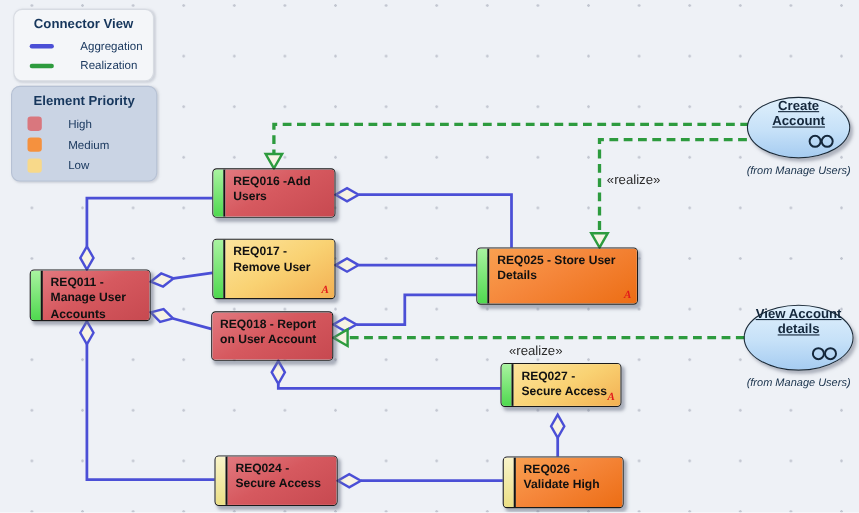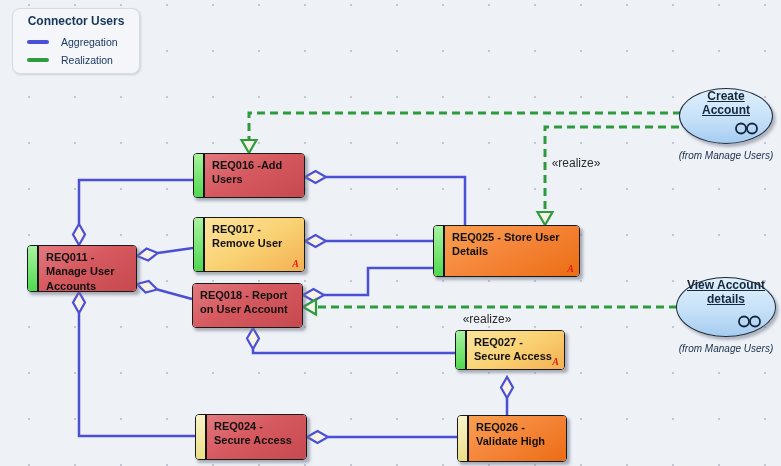--- a/index.html
+++ b/index.html
@@ -50,21 +50,21 @@
   .usecase .glasses{position:absolute;right:12px;bottom:8px;}
   .uc-caption{
     position:absolute;width:160px;transform:translateX(-50%);
     text-align:center;font-style:italic;font-size:10px;color:#17304a;
   }
   
   .legend{position:absolute;box-sizing:border-box;border-radius:8px;padding:5px 0 4px;}
   .legend-connector{background:#f4f6f9;border:1px solid #d7dbe2;box-shadow:1px 1px 2px rgba(150,155,170,.35);}
   .legend-priority{background:#cad4e4;border:1px solid #b6c1d4;box-shadow:1px 1px 2px rgba(150,155,170,.35);}
   .legend-title{text-align:center;font-weight:bold;font-size:12px;color:#16365c;margin-bottom:5px;}
-  .legend-row{display:flex;align-items:center;gap:12px;padding:3px 0 3px 14px;}
+  .legend-row{display:flex;align-items:center;gap:24px;padding:3px 0 3px 14px;}
   .legend-row .line-swatch{width:22px;height:4px;border-radius:2px;flex:0 0 auto;}
   .legend-row .box-swatch{width:13px;height:13px;border-radius:3px;flex:0 0 auto;}
   .legend-row .lbl{font-size:10.5px;color:#1c3a60;}
 </style>
 </head>
 <body>
 
 <div id="canvas">
   <svg id="edge-layer" xmlns="http://www.w3.org/2000/svg">
       <polyline points="79,224 79,180 193,180" fill="none" stroke="#4b4fd6" stroke-width="2.5"></polyline>
@@ -89,33 +89,50 @@
       <polygon points="307,437 317.5,443 328,437 317.5,431" fill="#f7f3e4" stroke="#4b4fd6" stroke-width="2.2"></polygon>
       <polyline points="681,113 249,113 249,140" fill="none" stroke="#2d9b3e" stroke-width="3" stroke-dasharray="8 5"></polyline>
       <polygon points="249,153 241.5,140 256.5,140" fill="#f7f3e4" stroke="#2d9b3e" stroke-width="2.2"></polygon>
       <polyline points="679,127 545,127 545,212" fill="none" stroke="#2d9b3e" stroke-width="3" stroke-dasharray="8 5"></polyline>
       <polygon points="545,225 537.5,212 552.5,212" fill="#f7f3e4" stroke="#2d9b3e" stroke-width="2.2"></polygon>
       <polyline points="677,307 316,307" fill="none" stroke="#2d9b3e" stroke-width="3" stroke-dasharray="8 5"></polyline>
       <polygon points="303,307 316,299.5 316,314.5" fill="#f7f3e4" stroke="#2d9b3e" stroke-width="2.2"></polygon>
     </svg>
 
   <div class="legend legend-connector" style="left:12px;top:8px;width:128px;">
-    <div class="legend-title">Connector Users</div>
+    <div class="legend-title">Connector View</div>
     <div id="legend-connector-items">
         <div class="legend-row">
           <span class="line-swatch" style="background: rgb(75, 79, 214);"></span>
           <span class="lbl">Aggregation</span>
         </div>
         <div class="legend-row">
           <span class="line-swatch" style="background: rgb(45, 155, 62);"></span>
           <span class="lbl">Realization</span>
         </div>
       </div>
   </div>
 
+  <div class="legend legend-priority" style="left:10px;top:78px;width:133px;">
+    <div class="legend-title">Element Priority</div>
+    <div id="legend-priority-items">
+        <div class="legend-row">
+          <span class="box-swatch" style="background: rgb(217, 119, 126);"></span>
+          <span class="lbl">High</span>
+        </div>
+        <div class="legend-row">
+          <span class="box-swatch" style="background: rgb(245, 145, 62);"></span>
+          <span class="lbl">Medium</span>
+        </div>
+        <div class="legend-row">
+          <span class="box-swatch" style="background: rgb(248, 217, 138);"></span>
+          <span class="lbl">Low</span>
+        </div>
+      </div>
+  </div>
 
   <div id="node-layer">
       <div class="node" style="left: 193px; top: 153px; width: 112px; height: 45px;">
         <div class="bar b-green"></div>
         <div class="body p-high"><span>REQ016 -Add Users</span></div>
       </div>
       <div class="node" style="left: 193px; top: 217px; width: 112px; height: 55px;">
         <div class="bar b-green"></div>
         <div class="body p-low"><span>REQ017 -Remove User</span><span class="marker-a">A</span></div>
       </div>

